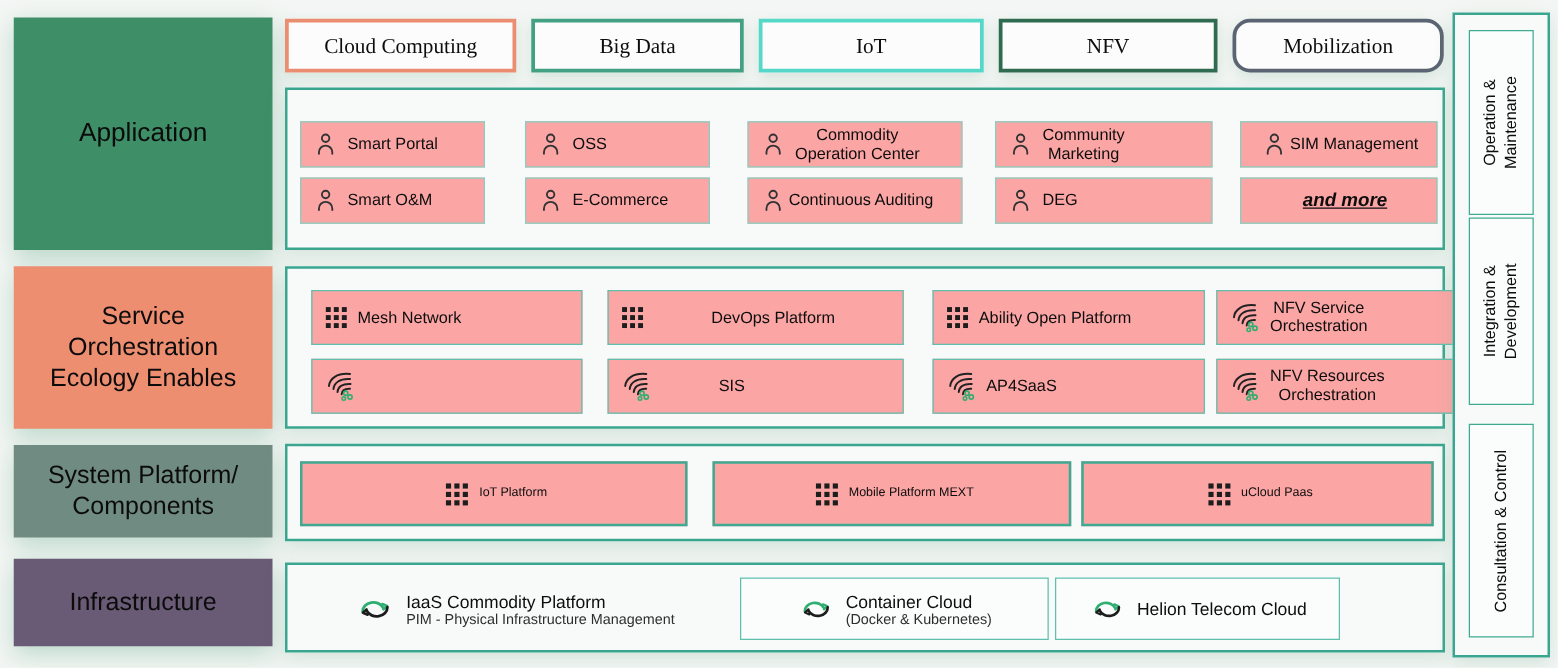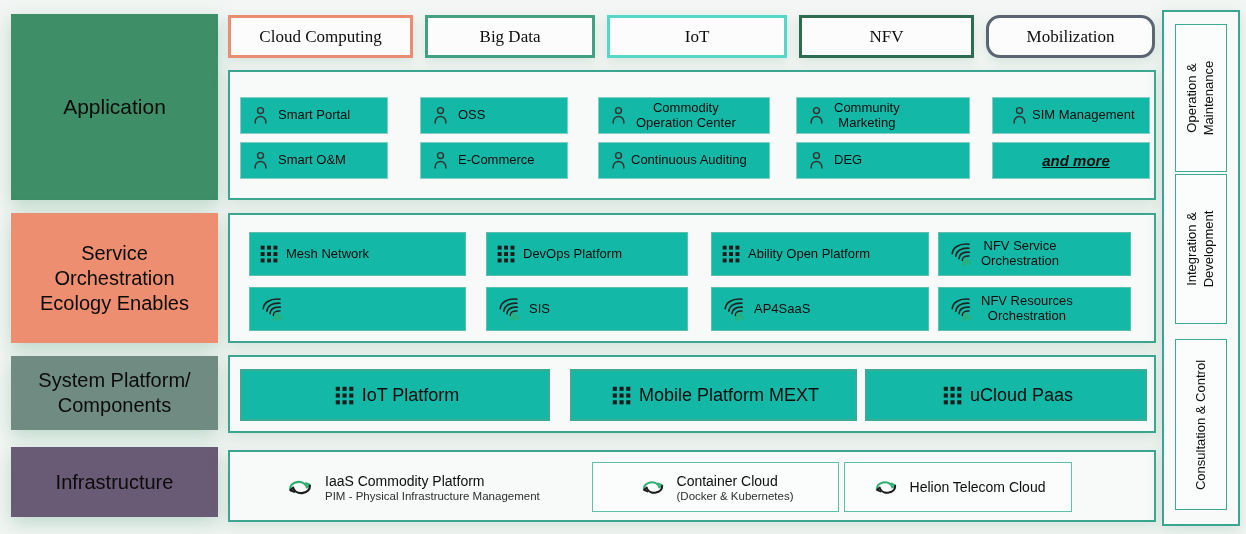--- a/index.html
+++ b/index.html
@@ -41,45 +41,45 @@
     position:absolute;left:228px;width:928px;box-sizing:border-box;
     border:2px solid #3aa68f;background:#f7faf9;
     box-shadow:0 5px 14px rgba(130,180,155,.28);
   }
   #app-container{top:70px;height:130px;}
   #svc-container{top:213px;height:130px;}
   #sys-container{top:355px;height:78px;}
   #infra-container{top:450px;height:72px;}
 
   .chip{
-    box-sizing:border-box;background:#14b8a6;
+    box-sizing:border-box;background:#fca5a5;
     border:1px solid #84cfc1;
     display:flex;align-items:center;
     padding:0 6px 0 9px;font-size:13px;line-height:1.15;
   }
   .chip .ic{flex:0 0 auto;margin-right:7px;}
   .chip-label{white-space:pre-line;text-align:center;}
 
   
   .app-row{position:absolute;left:10px;display:flex;height:37px;}
   #app-row1{top:25px;} #app-row2{top:70px;}
   .aw1{width:148px;} .aw2{width:148px;margin-left:32px;} .aw3{width:172px;margin-left:30px;}
   .aw4{width:174px;margin-left:26px;} .aw5{width:158px;margin-left:22px;padding-left:16px;}
   .chip.more{justify-content:center;font-size:15px;}
   .chip.more .chip-label{font-style:italic;text-decoration:underline;font-weight:bold;}
 
   
   .svc-row{position:absolute;left:19px;display:flex;height:44px;}
   #svc-row1{top:17px;} #svc-row2{top:72px;}
   .svc-row .chip{border-color:#5fbfad;}
-  .sw1{width:217px;} .sw2{width:202px;margin-left:20px;} .sw3{width:218px;margin-left:23px;} .sw4{width:193px;margin-left:9px;}
+  .sw1{width:217px;} .sw2{width:237px;margin-left:20px;gap:46px;} .sw3{width:218px;margin-left:23px;} .sw4{width:193px;margin-left:9px;}
 
   
   .sys-row{position:absolute;left:10px;top:12px;display:flex;height:52px;}
-  .sys-row .chip{border:2px solid #3faa92;justify-content:center;font-size:18px;}
+  .sys-row .chip{border:2px solid #3faa92;justify-content:center;font-size:10px;}
   .yw1{width:310px;} .yw2{width:287px;margin-left:20px;} .yw3{width:282px;margin-left:8px;}
 
   
   .infra-item{position:absolute;top:10px;height:50px;box-sizing:border-box;display:flex;align-items:center;}
   .infra-item .ic{flex:0 0 auto;margin-right:9px;}
   .infra-label{font-size:14px;}
   .infra-sub{font-size:11.5px;color:#2e2e2e;margin-top:1px;}
   #infra-iaas{left:50px;width:310px;padding-left:4px;}
   #infra-cc{left:362px;width:247px;border:1px solid #5fbfad;background:#fbfdfc;justify-content:center;}
   #infra-helion{left:614px;width:228px;border:1px solid #5fbfad;background:#fbfdfc;justify-content:center;}

